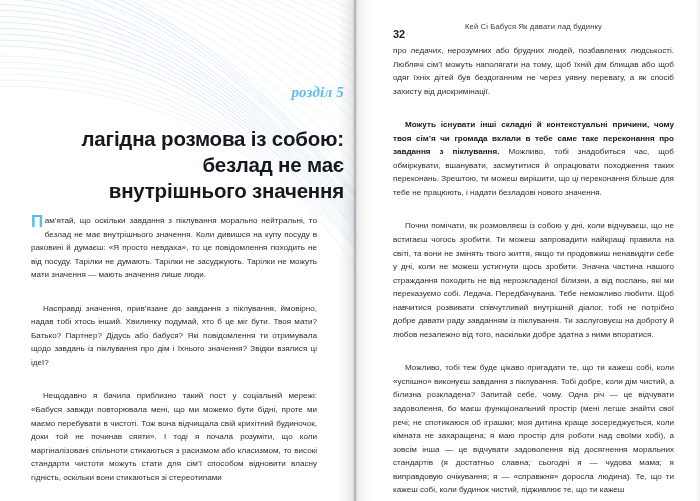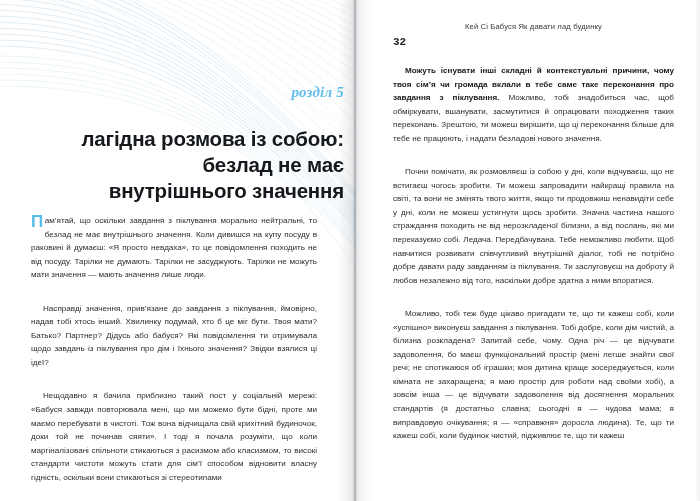--- a/index.html
+++ b/index.html
@@ -132,22 +132,22 @@
     position: absolute;
     top: 20px;
     left: 393px;
     width: 281px;
     height: 14px;
     z-index: 3;
   }
   .folio {
     position: absolute;
     left: 0;
-    top: 16px;
-    font-family: Liberation Mono, monospace;
+    top: 8px;
+    font-family: Liberation Sans, sans-serif;
     font-weight: 700;
     font-size: 11px;
     color: #1d2024;
   }
   .head-title {
     position: absolute;
     left: 0;
     top: 2px;
     width: 281px;
     text-align: center;
@@ -230,20 +230,21 @@
   </div>
 
   <div class="page page-right"></div>
 
   <div class="running-head">
     <span class="folio">32</span>
     <span class="head-title">Кей Сі Бабуся Як давати лад будинку</span>
   </div>
 
   <div class="body-col body-right">
+    <p><span>про ледачих, нерозумних або брудних людей, позбавлених людськості. Люблячі сім’ї можуть наполягати на тому, щоб їхній дім блищав або щоб одяг їхніх дітей був бездоганним не через уявну перевагу, а як спосіб захисту від дискримінації.</span></p>
     <p class="indent"><b>Можуть існувати інші складні й контекстуальні причини, чому твоя сім’я чи громада вклали в тебе саме таке переконання про завдання з піклування.</b><span> Можливо, тобі знадобиться час, щоб обміркувати, вшанувати, засмутитися й опрацювати походження таких переконань. Зрештою, ти можеш вирішити, що ці переконання більше для тебе не працюють, і надати безладові нового значення.</span></p>
     <p class="indent"><span>Почни помічати, як розмовляєш із собою у дні, коли відчуваєш, що не встигаєш чогось зробити. Ти можеш запровадити найкращі правила на світі, та вони не змінять твого життя, якщо ти продовжиш ненавидіти себе у дні, коли не можеш устигнути щось зробити. Значна частина нашого страждання походить не від нерозкладеної білизни, а від послань, які ми переказуємо собі. Ледача. Передбачувана. Тебе неможливо любити. Щоб навчитися розвивати співчутливий внутрішній діалог, тобі не потрібно добре давати раду завданням із піклування. Ти заслуговуєш на доброту й любов незалежно від того, наскільки добре здатна з ними впоратися.</span></p>
     <p class="indent"><span>Можливо, тобі теж буде цікаво пригадати те, що ти кажеш собі, коли «успішно» виконуєш завдання з піклування. Тобі добре, коли дім чистий, а білизна розкладена? Запитай себе, чому. Одна річ — це відчувати задоволення, бо маєш функціональний простір (мені легше знайти свої речі; не спотикаюся об іграшки; моя дитина краще зосереджується, коли кімната не захаращена; я маю простір для роботи над своїми хобі), а зовсім інша — це відчувати задоволення від досягнення моральних стандартів (я достатньо славна; сьогодні я — чудова мама; я виправдовую очікування; я — «справжня» доросла людина). Те, що ти кажеш собі, коли будинок чистий, підживлює те, що ти кажеш</span></p>
   </div>
 
   <div class="gutter"></div>
   <div class="edge-right"></div>
 </div>
 
 </body></html>

